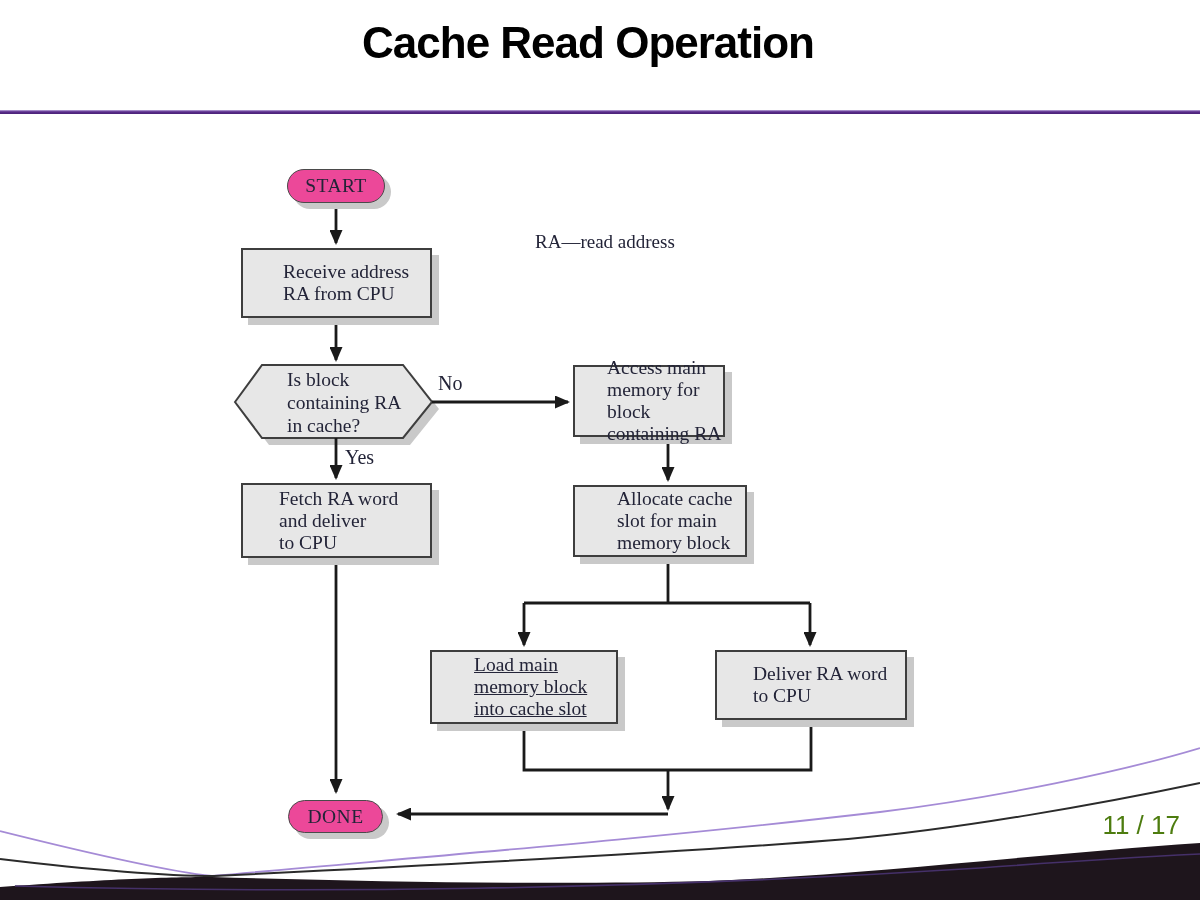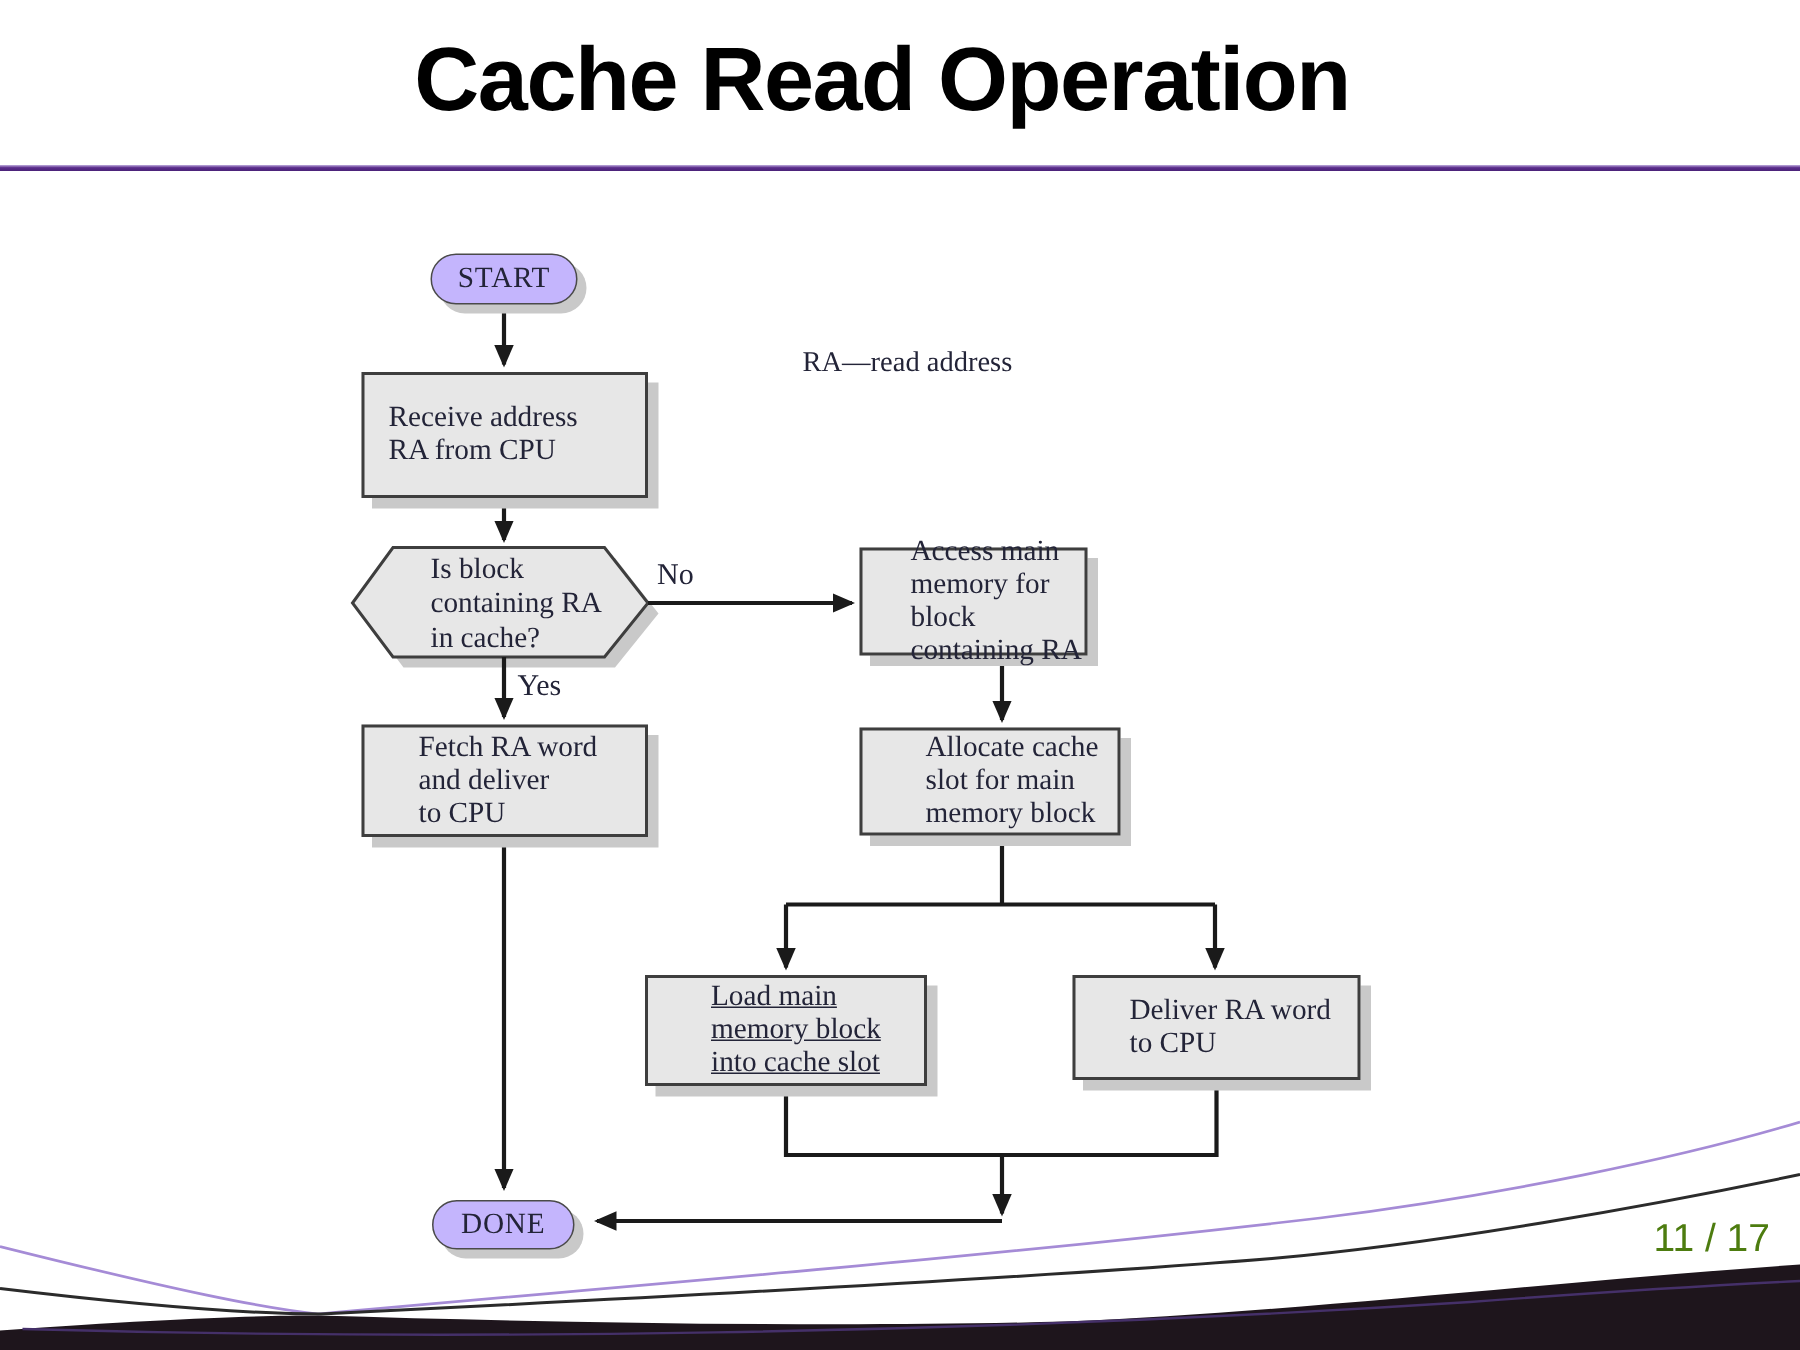--- a/index.html
+++ b/index.html
@@ -4,50 +4,50 @@
 <style>
   html,body{margin:0;padding:0;background:#ffffff;}
   .slide{
     position:relative;width:1200px;height:900px;background:#ffffff;
     overflow:hidden;font-family:"Liberation Serif",serif;
   }
   
   .slide-title{
     position:absolute;top:18px;left:0;width:1176px;
     text-align:center;font-family:"Liberation Sans",sans-serif;
-    font-weight:bold;font-size:60px;letter-spacing:-1px;color:#000000;
+    font-weight:bold;font-size:44px;letter-spacing:-1px;color:#000000;
     margin:0;
   }
   .title-rule{
     position:absolute;top:110px;left:0;width:1200px;height:4px;
     background:linear-gradient(#bfaede 0%,#5b2d8c 45%,#4a2278 100%);
   }
   
   .layer{position:absolute;top:0;left:0;width:1200px;height:900px;}
   
   .node{
     position:absolute;box-sizing:border-box;
     background:#e7e7e7;border:2px solid #3e3e3e;
     box-shadow:7px 7px 0 0 #c9c9c9;
     display:flex;flex-direction:column;justify-content:center;
     font-size:19.5px;line-height:22px;color:#232438;
     white-space:pre-line;
   }
   .terminal{
     position:absolute;box-sizing:border-box;
-    background:#c4b5fd;border:1.6px solid #4a4a4a;border-radius:18px;
+    background:#ec4899;border:1.6px solid #4a4a4a;border-radius:18px;
     box-shadow:6px 6px 0 0 #c9c9c9;
     display:flex;align-items:center;justify-content:center;
     font-size:19.5px;color:#232438;letter-spacing:0.5px;
   }
   .floating-label{
     position:absolute;font-size:20px;color:#232438;white-space:pre-line;
   }
   .n-start   {left:287px;top:169px;width:98px;height:34px;}
-  .n-receive {left:241px;top:248px;width:191px;height:84px;padding-left:16px;}
+  .n-receive {left:241px;top:248px;width:191px;height:70px;padding-left:40px;}
   .n-decision{left:287px;top:367px;width:130px;height:70px;
               display:flex;flex-direction:column;justify-content:center;
               font-size:19.5px;line-height:23px;}
   .n-access  {left:573px;top:365px;width:152px;height:72px;padding-left:32px;}
   .n-fetch   {left:241px;top:483px;width:191px;height:75px;padding-left:36px;}
   .n-allocate{left:573px;top:485px;width:174px;height:72px;padding-left:42px;}
   .n-load    {left:430px;top:650px;width:188px;height:74px;padding-left:42px;text-decoration:underline;}
   .n-deliver {left:715px;top:650px;width:192px;height:70px;padding-left:36px;}
   .n-done    {left:288px;top:800px;width:95px;height:33px;}
   .lbl-no    {left:438px;top:372px;}

